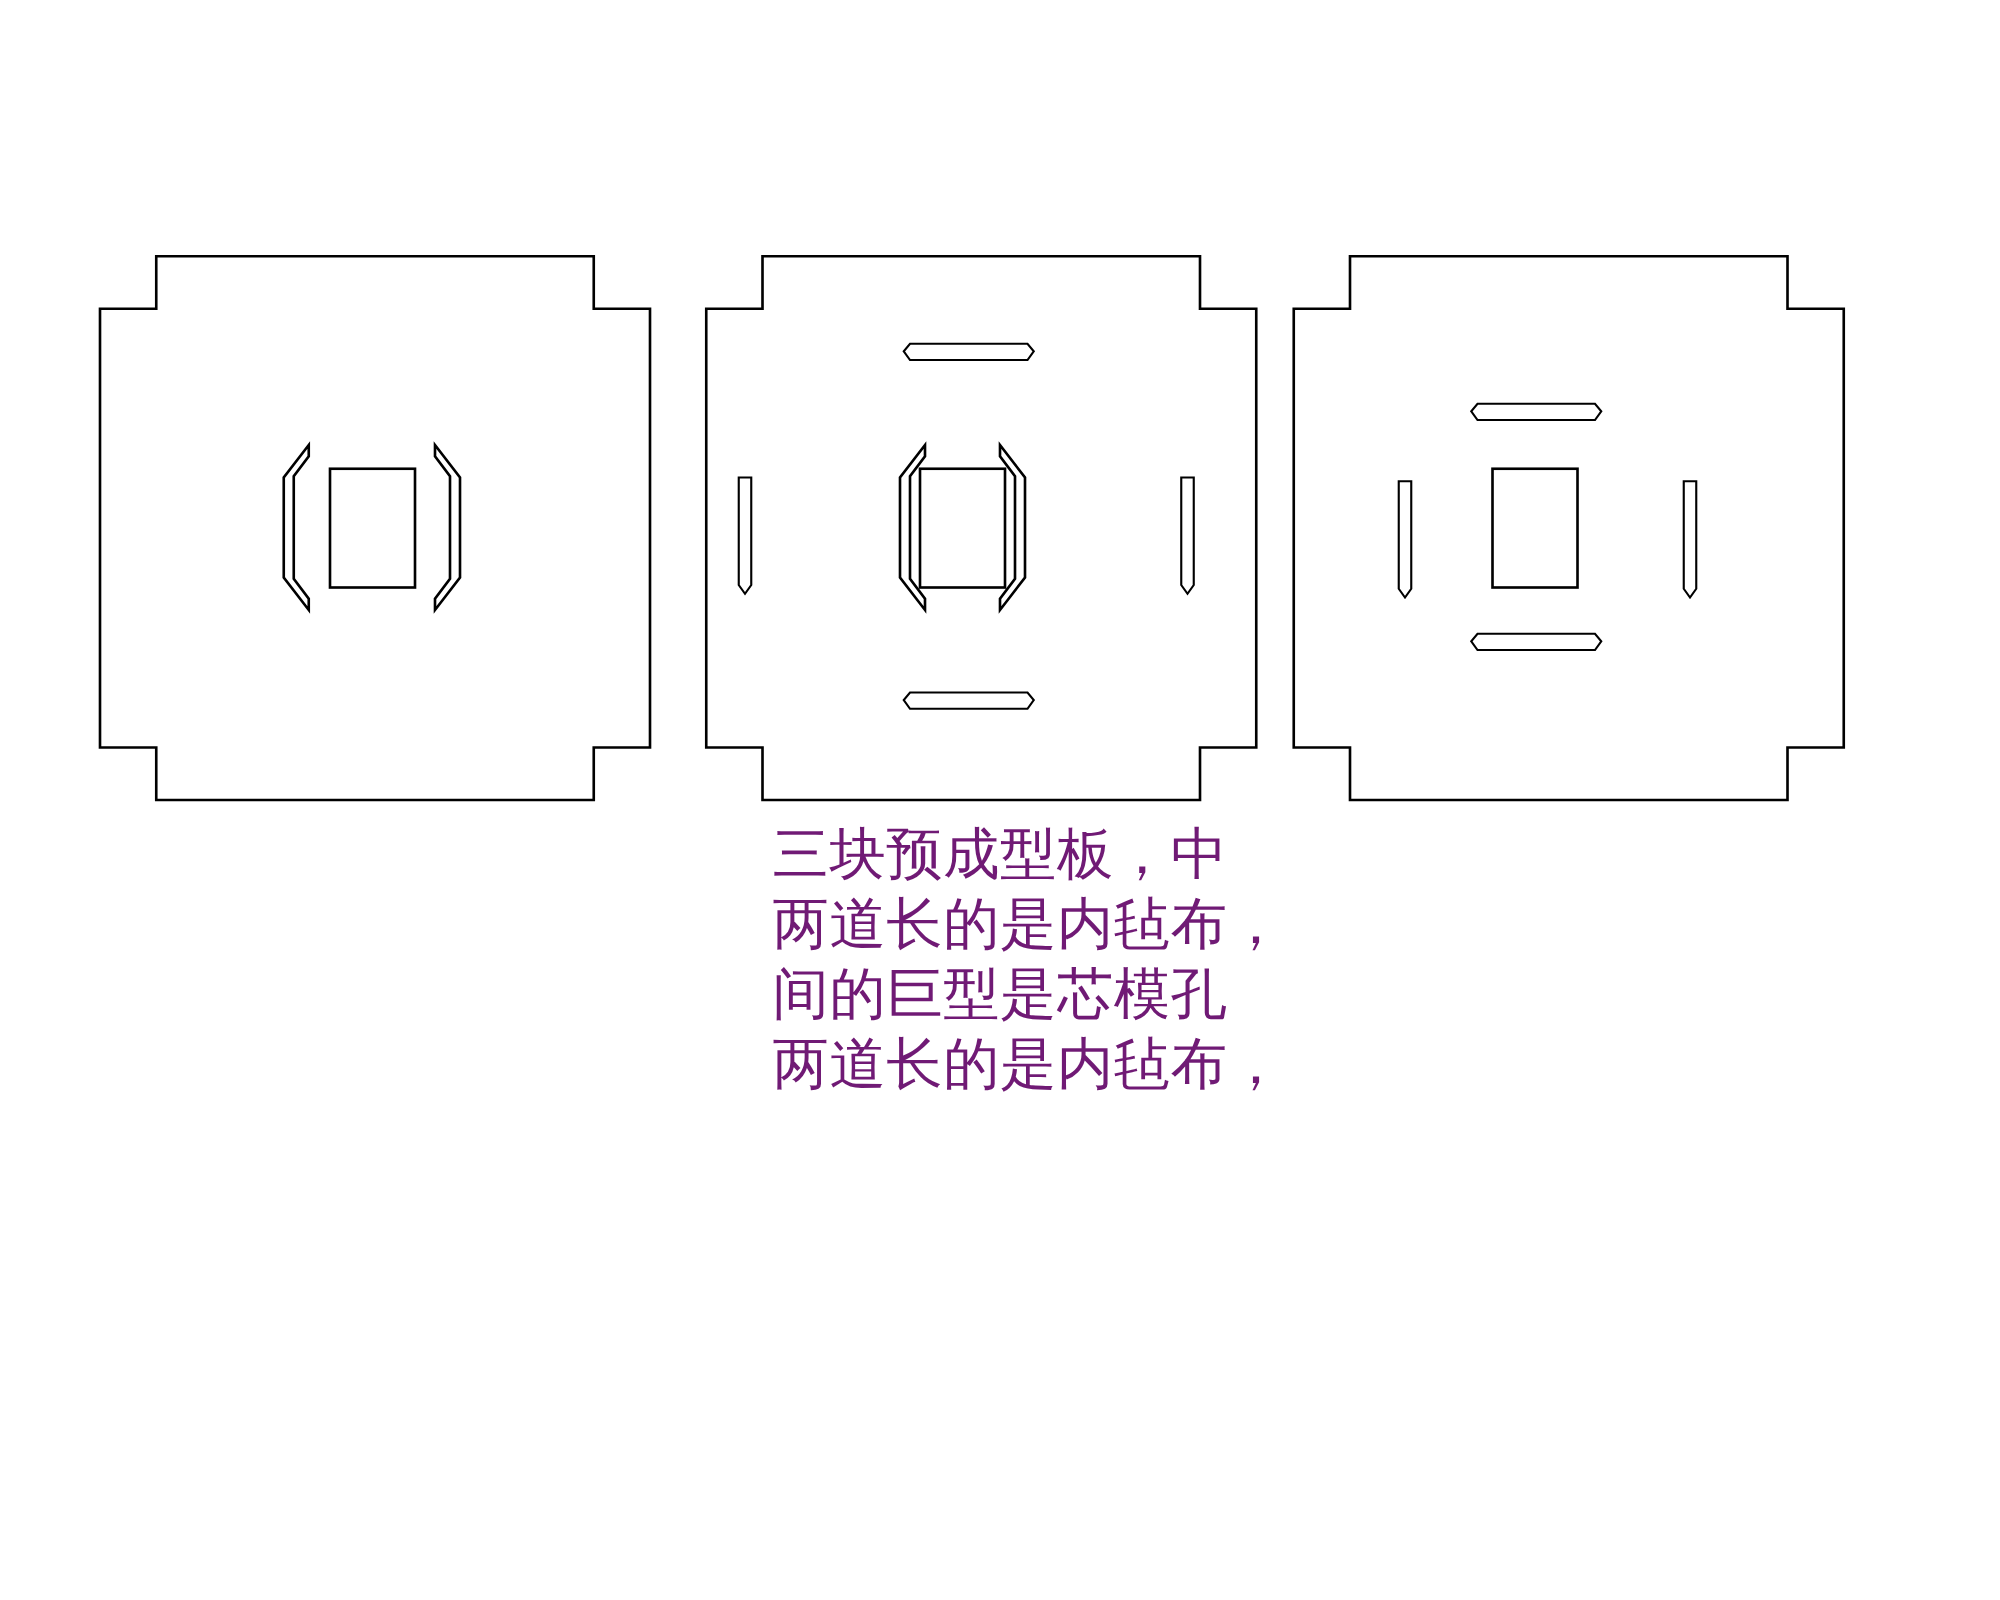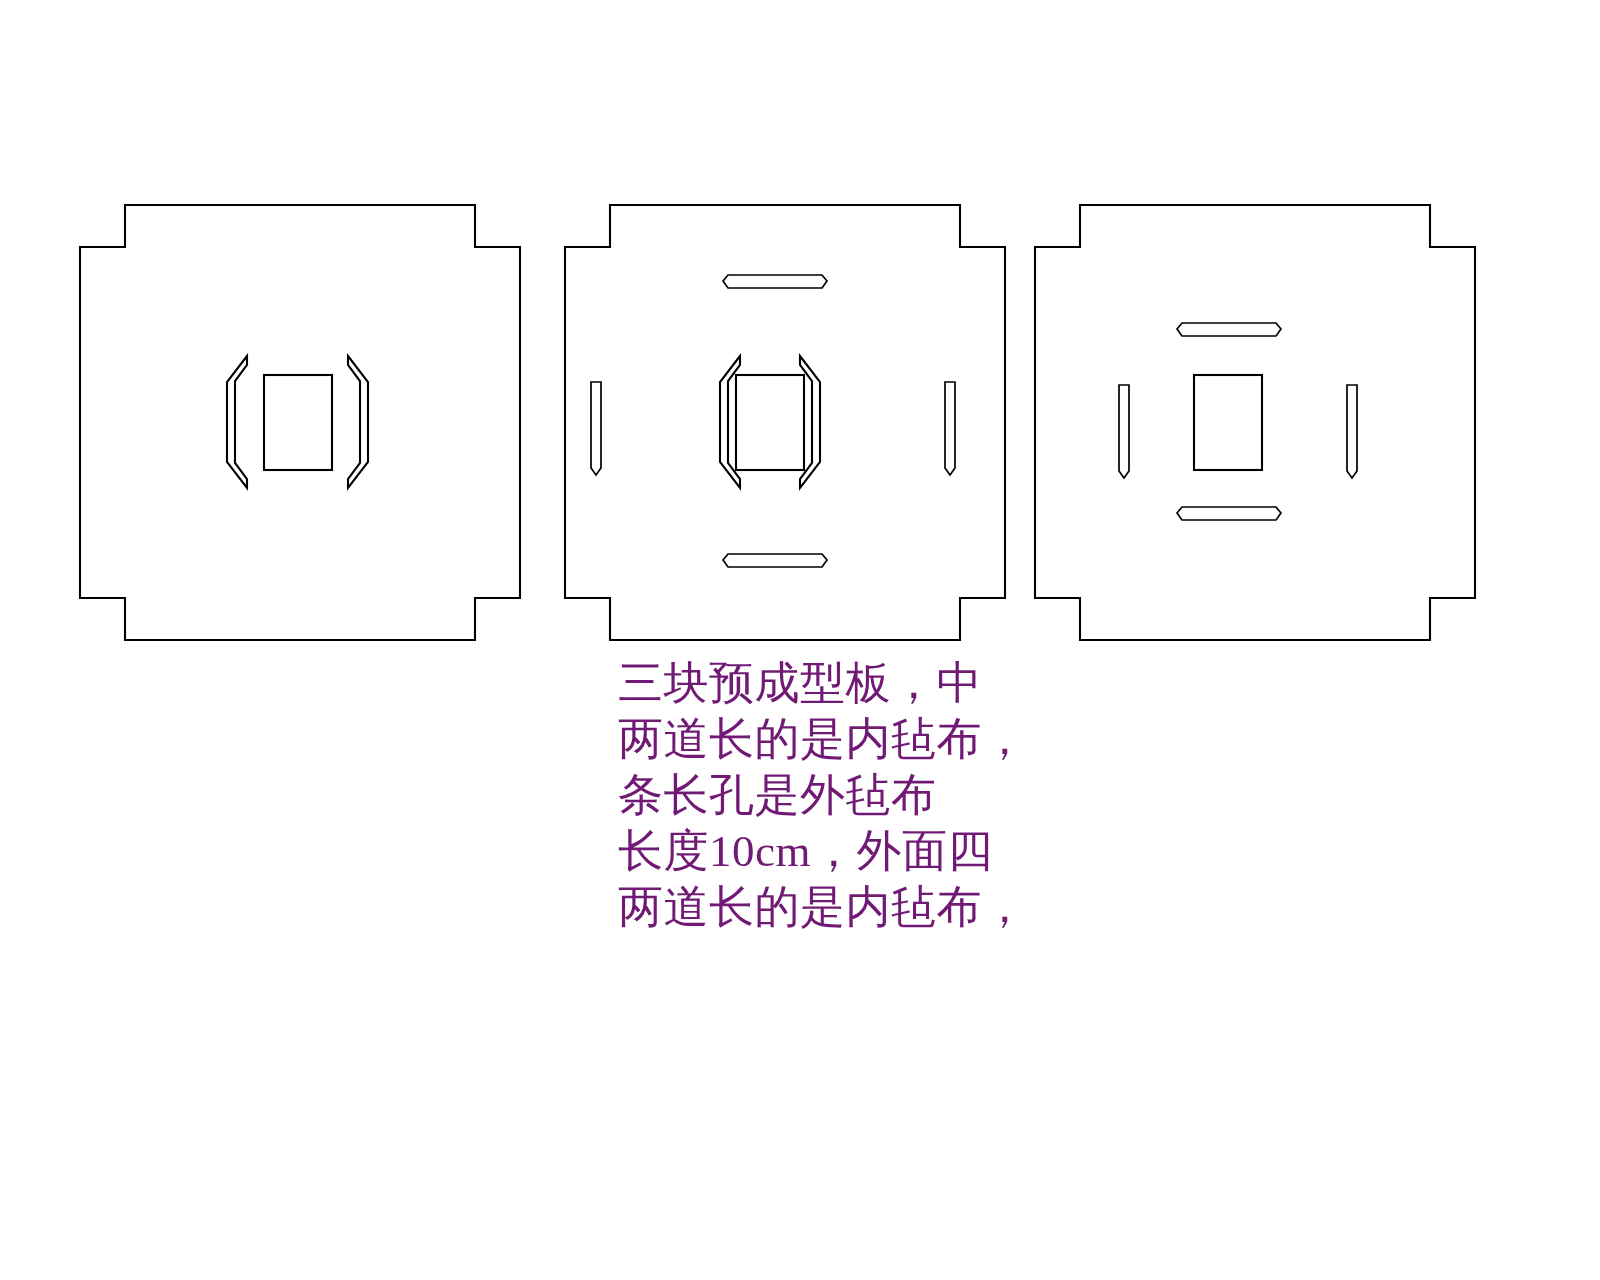--- a/index.html
+++ b/index.html
@@ -154,16 +154,15 @@
 
     <path class="slot-thin" d="M 1119 385 L 1129 385 L 1129 471 L 1124 478 L 1119 471 Z"></path>
 
     <path class="slot-thin" d="M 1347 385 L 1357 385 L 1357 471 L 1352 478 L 1347 471 Z"></path>
   </g>
 </svg>
 
 <div id="annotation-layer">
   <div class="note-line">三块预成型板，中</div>
   <div class="note-line">两道长的是内毡布，</div>
-  <div class="note-line">条长孔是外毡布</div>
-  <div class="note-line">长度10cm，外面四</div>
+  <div class="note-line">间的巨型是芯模孔</div>
   <div class="note-line">两道长的是内毡布，</div>
 </div>
 
 </body></html>

